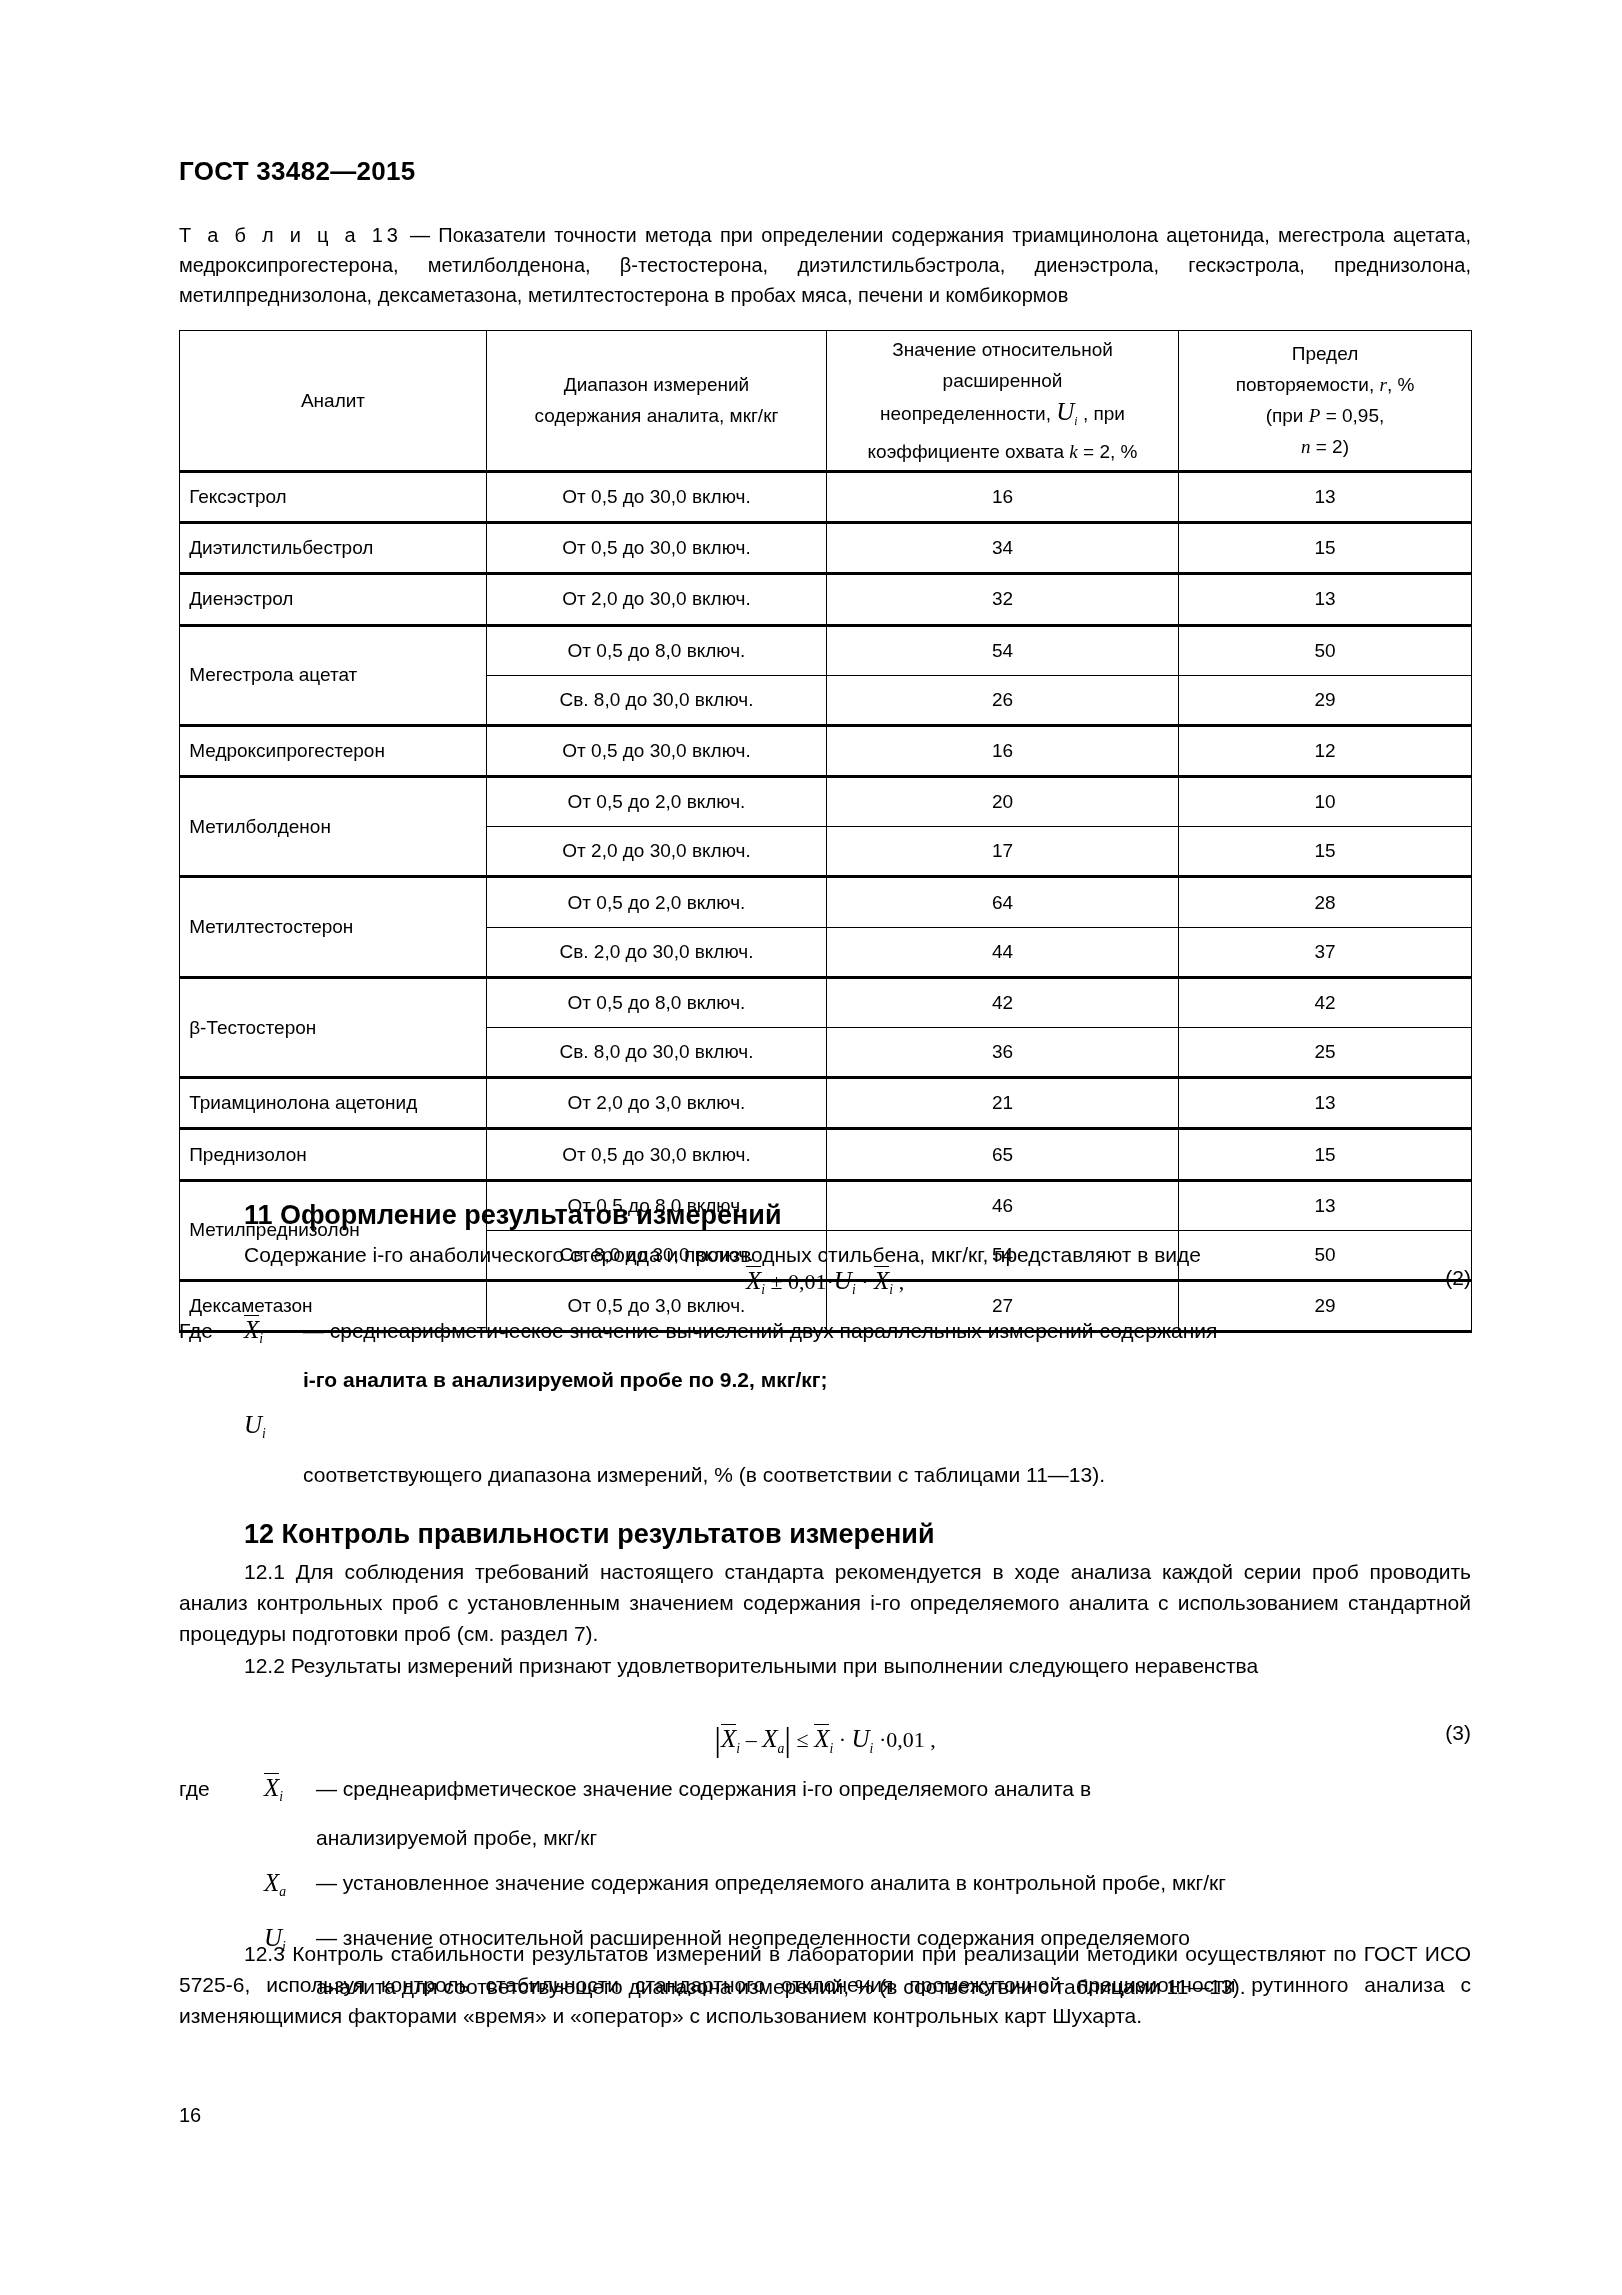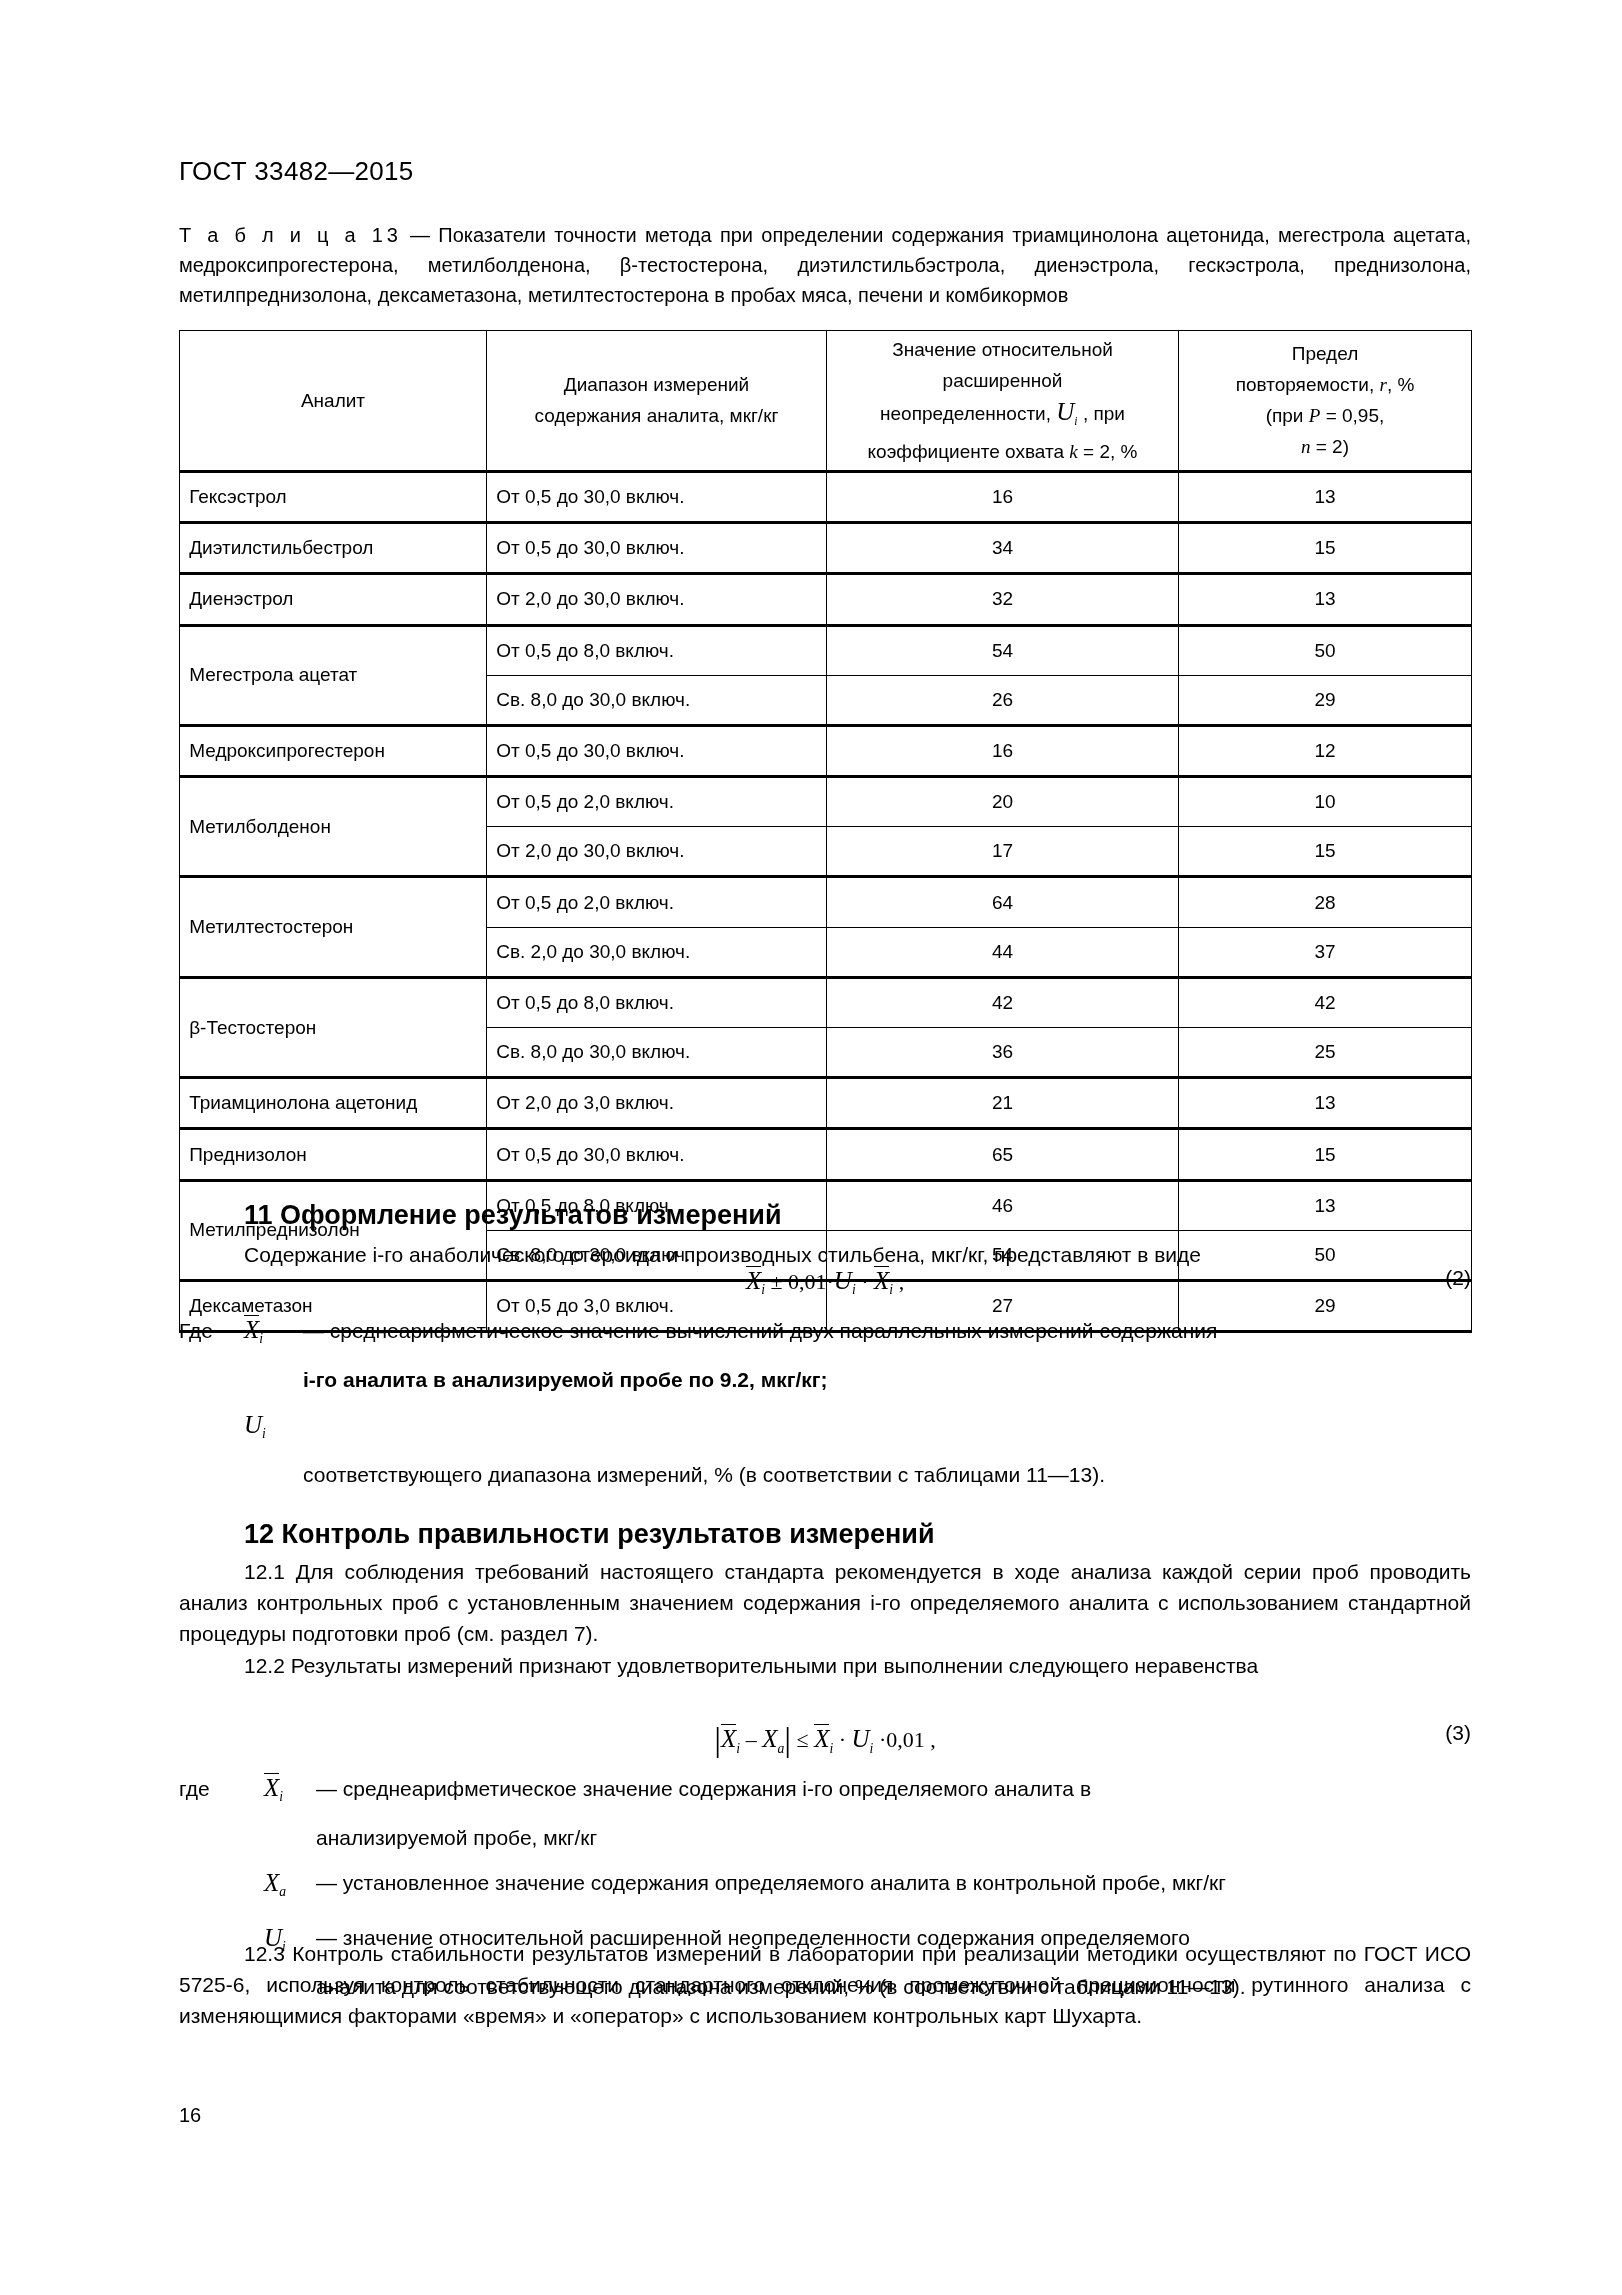--- a/index.html
+++ b/index.html
@@ -23,21 +23,21 @@
     height: 2295px;
     box-sizing: border-box;
     padding: 0;
   }
   
   .doc-header {
     position: absolute;
     left: 179px;
     top: 156px;
     font-size: 26px;
-    font-weight: normal;
+    font-weight: bold;
     letter-spacing: 0.3px;
   }
   
   .table-caption {
     position: absolute;
     left: 179px;
     top: 220px;
     width: 1292px;
     font-size: 20px;
     line-height: 30px;
@@ -80,21 +80,21 @@
   }
   .precision-table tbody td {
     height: 43px;
     padding: 2.6px 9.2px;
   }
   td.analyte {
     text-align: left;
     padding-left: 11.8px;
   }
   td.range {
-    text-align: left;
+    text-align: center;
   }
   td.num {
     text-align: center;
   }
   tr.group-start > td,
   tr.group-start > th {
     border-top-width: 3.3px;
   }
   .precision-table tbody tr:last-child td {
     border-bottom-width: 3.3px;

